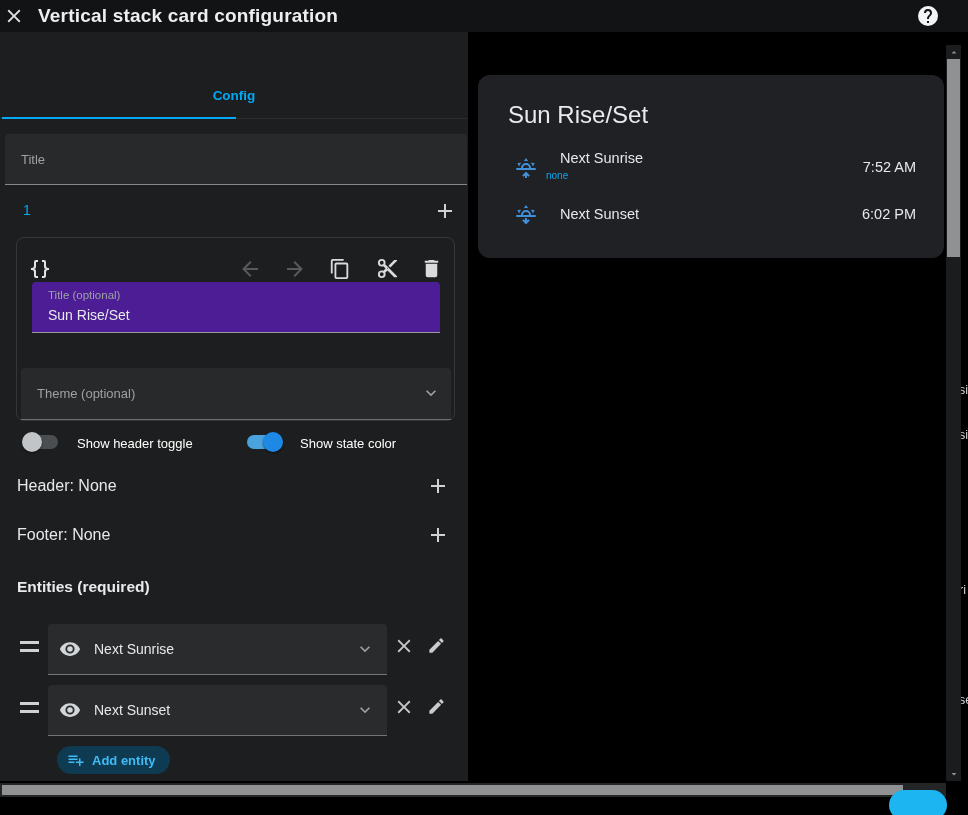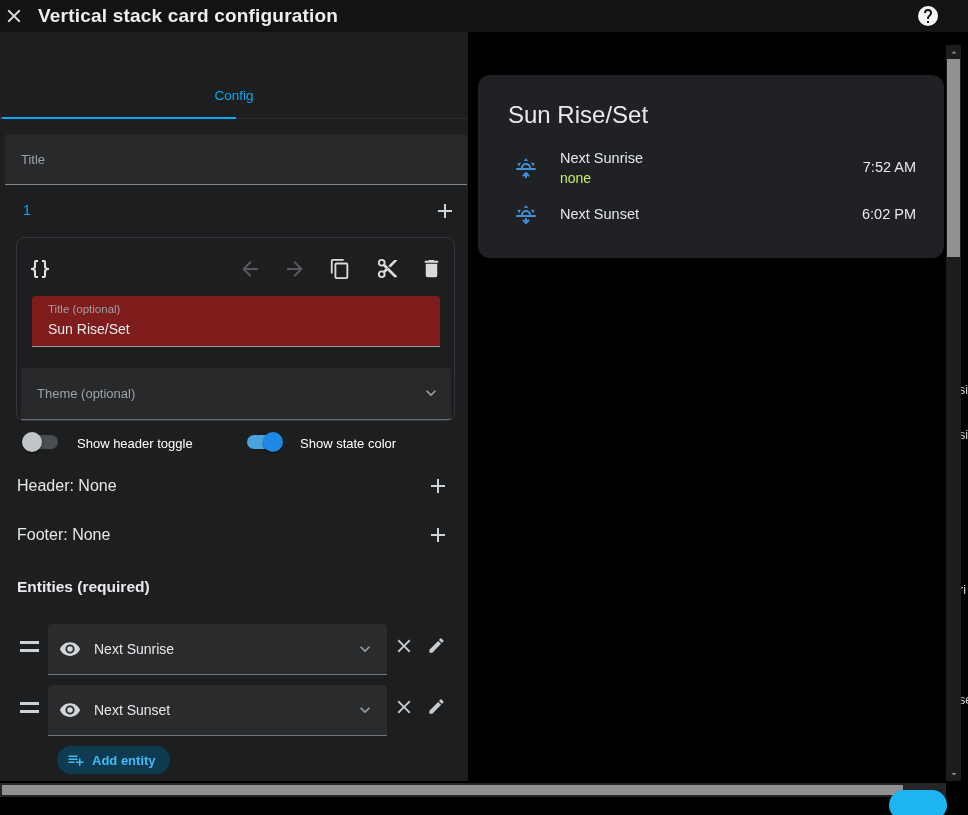--- a/index.html
+++ b/index.html
@@ -11,42 +11,42 @@
 
   
   .topbar{position:absolute;left:0;top:0;width:968px;height:32px;background:#121314}
   .close-btn{position:absolute;left:3px;top:4px;width:24px;height:24px;background:none;border:0;color:#dfe1e3;cursor:pointer}
   .dlg-title{position:absolute;left:38px;top:5px;font-size:19px;font-weight:bold;color:#eceef0;letter-spacing:.2px}
   .help-btn{position:absolute;right:27px;top:3px;width:25px;height:25px;background:none;border:0;color:#f2f4f6;cursor:pointer}
 
   
   .pane{position:absolute;left:0;top:32px;width:468px;height:749px;background:#1d1e1f}
   .tabbar{position:absolute;left:0;top:40px;width:468px;height:47px;display:flex;border-bottom:1px solid #2a2b2c}
-  .tab{flex:1;display:flex;align-items:center;justify-content:center;font-size:13.5px;font-weight:normal;color:#c9ccce;cursor:pointer;background:none;border:0}
+  .tab{flex:1;display:flex;align-items:center;justify-content:center;font-size:13.5px;font-weight:bold;color:#c9ccce;cursor:pointer;background:none;border:0}
   .tab.active{color:var(--accent,#03a9f4)}
   .tab-underline{position:absolute;left:2px;top:85px;width:234px;height:2px;background:var(--accent,#03a9f4)}
 
   .title-input{position:absolute;left:5px;top:102px;width:462px;height:51px;background:#28292b;
                border-radius:4px 4px 0 0;border-bottom:1px solid #85888a;cursor:text}
   .flabel{position:absolute;left:16px;top:0;line-height:51px;font-size:13px;color:#9da1a4}
 
   .pager-num{position:absolute;left:23px;top:170px;font-size:14px;color:var(--accent,#03a9f4);background:none;border:0;cursor:pointer}
   .iconbtn{position:absolute;background:none;border:0;color:#cfd2d4;cursor:pointer;padding:0}
   .add-card{left:433px;top:167px}
 
   
   .editor{position:absolute;left:16px;top:205px;width:439px;height:184px;border:1px solid #343639;border-radius:8px}
   .t-code{left:11px;top:19px;color:#e2e4e6}
   .t-back{left:221px;top:19px;color:#57595c}
   .t-fwd{left:266px;top:19px;color:#57595c}
   .t-copy{left:312px;top:20px;color:#d9dbdd}
   .t-cut{left:359px;top:19px;color:#d9dbdd}
   .t-del{left:403px;top:19px;color:#d9dbdd}
 
-  .opt-title{position:absolute;left:15px;top:58px;width:408px;height:51px;background:#7f1d1d;
+  .opt-title{position:absolute;left:15px;top:44px;width:408px;height:51px;background:#4c1d95;
              border-radius:4px 4px 0 0;border-bottom:1px solid #97999c;cursor:text}
   .small-label{position:absolute;left:16px;top:7px;font-size:11.5px;color:#9da1a4}
   .opt-value{position:absolute;left:16px;top:25px;font-size:14px;color:#e8eaed}
   .theme-field{position:absolute;left:4px;top:130px;width:430px;height:52px;background:#28292b;
                border-radius:4px 4px 0 0;border-bottom:1px solid #6c6f71;cursor:pointer}
   .theme-field .caret{position:absolute;right:10px;top:15px;color:#9da1a4}
 
   
   .switch{position:absolute;width:34px;height:14px;border-radius:7px;background:#4b4e50;cursor:pointer}
   .switch .knob{position:absolute;left:-2px;top:-3px;width:20px;height:20px;border-radius:50%;background:#c2c5c7;box-shadow:0 1px 2px rgba(0,0,0,.6)}
@@ -86,21 +86,21 @@
 
   
   .preview{position:absolute;left:478px;top:75px;width:466px;height:183px;background:#1f2124;border-radius:12px}
   .ptitle{position:absolute;left:30px;top:26px;font-size:24px;font-weight:normal;color:#e8eaed}
   .prow-icon{position:absolute;left:36px;color:var(--entity_icon,#4191d9)}
   .pi1{top:81px}
   .pi2{top:128px}
   .pname{position:absolute;left:82px;font-size:14.5px;color:#e6e8ea}
   .pn1{top:75px}
   .pn2{top:131px}
-  .psec{position:absolute;left:82px;top:95px;font-size:14px;color:#bef264}
+  .psec{position:absolute;left:68px;top:95px;font-size:10px;color:#0ea5e9}
   .psec:empty{display:none}
   .pstate{position:absolute;right:28px;font-size:14.5px;color:#e6e8ea}
   .ps1{top:84px}
   .ps2{top:131px}
 
   
   .vscroll{position:absolute;left:946px;top:45px;width:15px;height:736px;background:#1b1c1d;cursor:default}
   .sb-arrow{position:absolute;left:0;width:15px;height:14px;color:#8f9193;display:flex;align-items:center;justify-content:center;background:none;border:0;cursor:pointer}
   .va-up{top:0}
   .va-down{bottom:0}

